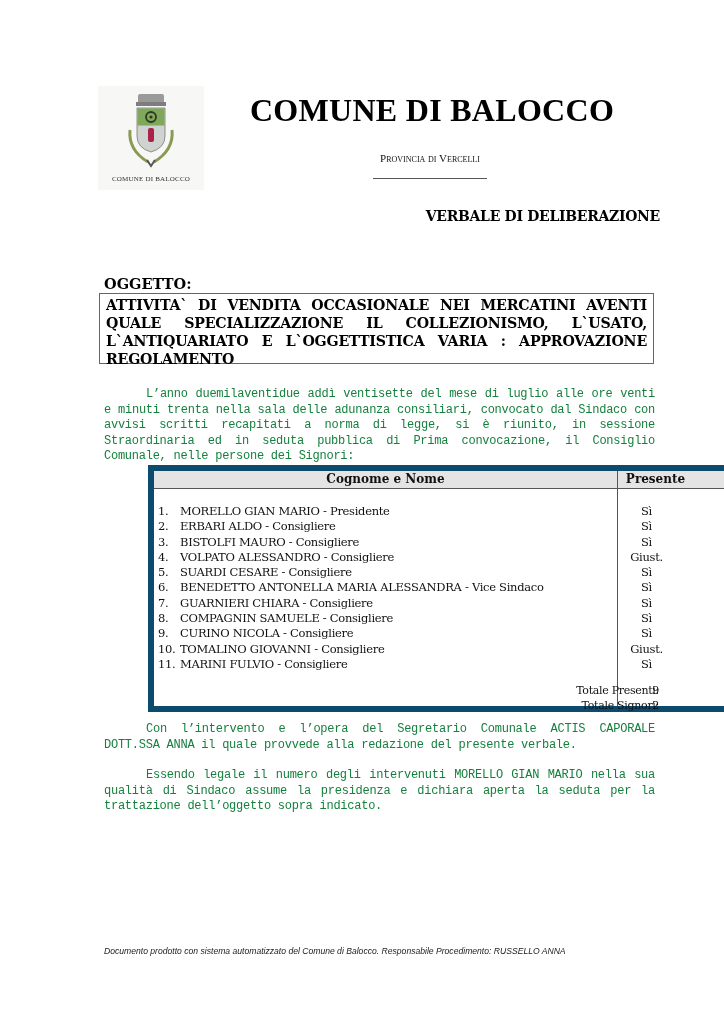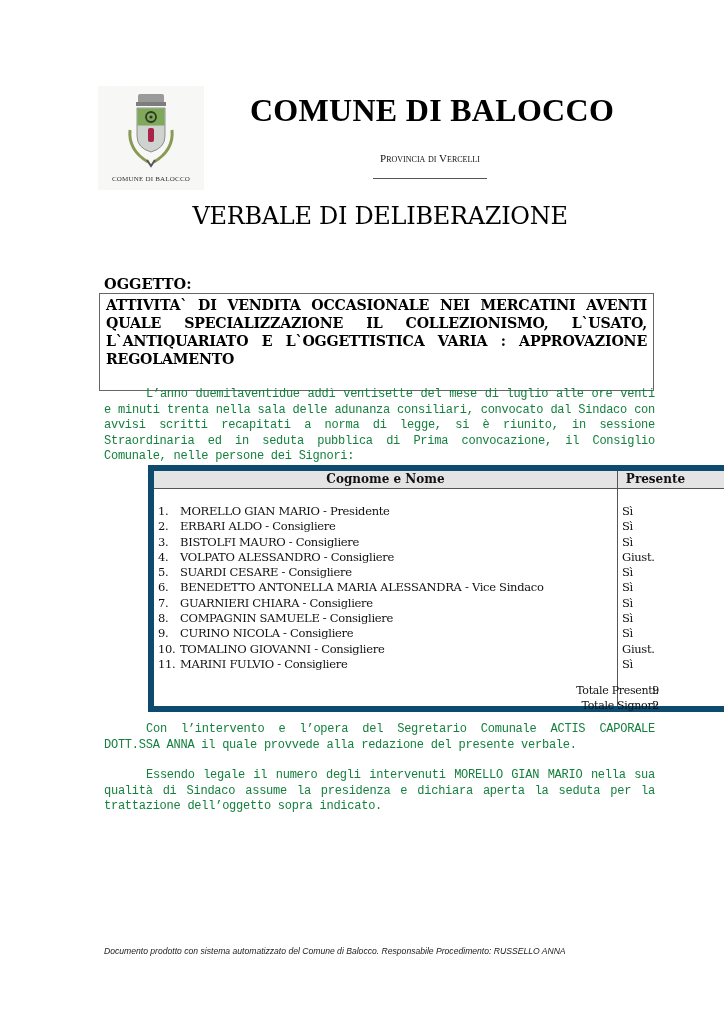--- a/index.html
+++ b/index.html
@@ -7,44 +7,44 @@
          font-family: "DejaVu Serif", "Liberation Serif", serif; color: #111; }
   .logo { position: absolute; left: 98px; top: 86px; width: 106px; height: 104px; background: #f7f7f6; }
   .logo svg { position: absolute; left: 24px; top: 6px; }
   .logo-caption { position: absolute; left: 0; width: 106px; top: 89px; text-align: center;
                   font-family: "Liberation Serif", serif; font-size: 7px; color: #333; letter-spacing: 0.2px; }
   .town-title { position: absolute; left: 232px; top: 92px; width: 400px; text-align: center;
                 font-family: "Liberation Serif", serif; font-weight: bold; font-size: 32px; color: #000; letter-spacing: 0.3px; }
   .province { position: absolute; left: 330px; top: 152px; width: 200px; text-align: center;
               font-family: "Liberation Serif", serif; font-size: 11px; font-variant: small-caps; color: #111; }
   .province-rule { position: absolute; left: 373px; top: 178px; width: 114px; height: 0; border-top: 1px solid #555; }
-  .doc-title { position: absolute; left: 100px; top: 204px; width: 560px; text-align: center;
-               font-family: "DejaVu Serif", serif; font-weight: normal; font-size: 24px; line-height: 25px; color: #000; letter-spacing: -0.3px; }
+  .doc-title { position: absolute; left: 100px; top: 204px; width: 560px; text-align: right;
+               font-family: "DejaVu Serif", serif; font-weight: bold; font-size: 14px; line-height: 25px; color: #000; letter-spacing: -0.3px; }
   .oggetto-label { position: absolute; left: 104px; top: 275px; font-family: "DejaVu Serif", serif; font-weight: bold;
                    font-size: 14.5px; color: #000; text-align: right; }
-  .oggetto-box { position: absolute; left: 99px; top: 293px; width: 555px; height: 98px; border: 1px solid #666;
+  .oggetto-box { position: absolute; left: 99px; top: 293px; width: 555px; height: 71px; border: 1px solid #666;
                  box-sizing: border-box; padding: 2px 6px; }
   .oggetto-text { font-family: "DejaVu Serif", serif; font-weight: bold; font-size: 14.2px; line-height: 18px;
                   text-align: justify; text-align-last: left; color: #000; letter-spacing: -0.2px; word-spacing: 2px; }
   .para { position: absolute; left: 104px; width: 551px; font-family: Liberation Mono, monospace; font-size: 12px;
           line-height: 15.6px; text-align: justify; color: #15803d; letter-spacing: -0.25px; }
   .para .indent { display: inline-block; width: 42px; }
   .p1 { top: 387px; }
   .p2 { top: 722px; }
   .p3 { top: 768px; }
   .table { position: absolute; left: 108px; top: 465px; width: 599px; height: 247px; border: 6px solid #0c4a6e; box-sizing: border-box; margin-left: 40px; }
   .thead { position: absolute; left: 0; top: 0; width: 100%; height: 18px; background: #e4e4e4; border-bottom: 1px solid #555; box-sizing: border-box; }
   .th-name { position: absolute; left: 0; width: 463px; top: 0; text-align: center; font-family: "DejaVu Serif", serif; font-weight: bold; font-size: 12px; line-height: 17px; }
   .th-pres { position: absolute; left: 464px; width: 75px; top: 0; text-align: center; font-family: "DejaVu Serif", serif; font-weight: bold; font-size: 12px; line-height: 17px; }
   .col-sep { position: absolute; left: 463px; top: 0; width: 0; height: 100%; border-left: 1px solid #555; }
   .rows { position: absolute; left: 0; top: 33px; width: 100%; }
   .row { position: relative; height: 15.3px; font-family: "DejaVu Serif", serif; font-size: 11.5px; line-height: 15.3px; letter-spacing: -0.3px; }
   .row .num { position: absolute; left: 4px; width: 22px; }
   .row .name { position: absolute; left: 26px; white-space: nowrap; }
-  .row .pres { position: absolute; left: 468px; width: 75px; text-align: left; }
+  .row .pres { position: absolute; left: 455px; width: 75px; text-align: center; }
   .totals { position: absolute; left: 0; top: 213px; width: 100%; }
   .total-row { position: relative; height: 14.5px; font-family: "DejaVu Serif", serif; font-size: 11px; line-height: 14.5px; letter-spacing: -0.3px; }
   .total-row .label { position: absolute; right: 82px; text-align: right; }
   .total-row .val { position: absolute; left: 464px; width: 75px; text-align: center; }
   .footer { position: absolute; left: 104px; top: 946px; width: 560px; font-family: "Liberation Sans", sans-serif; font-style: italic;
             font-size: 8.6px; line-height: 11px; color: #222; }
 </style>
 </head>
 <body>
 

